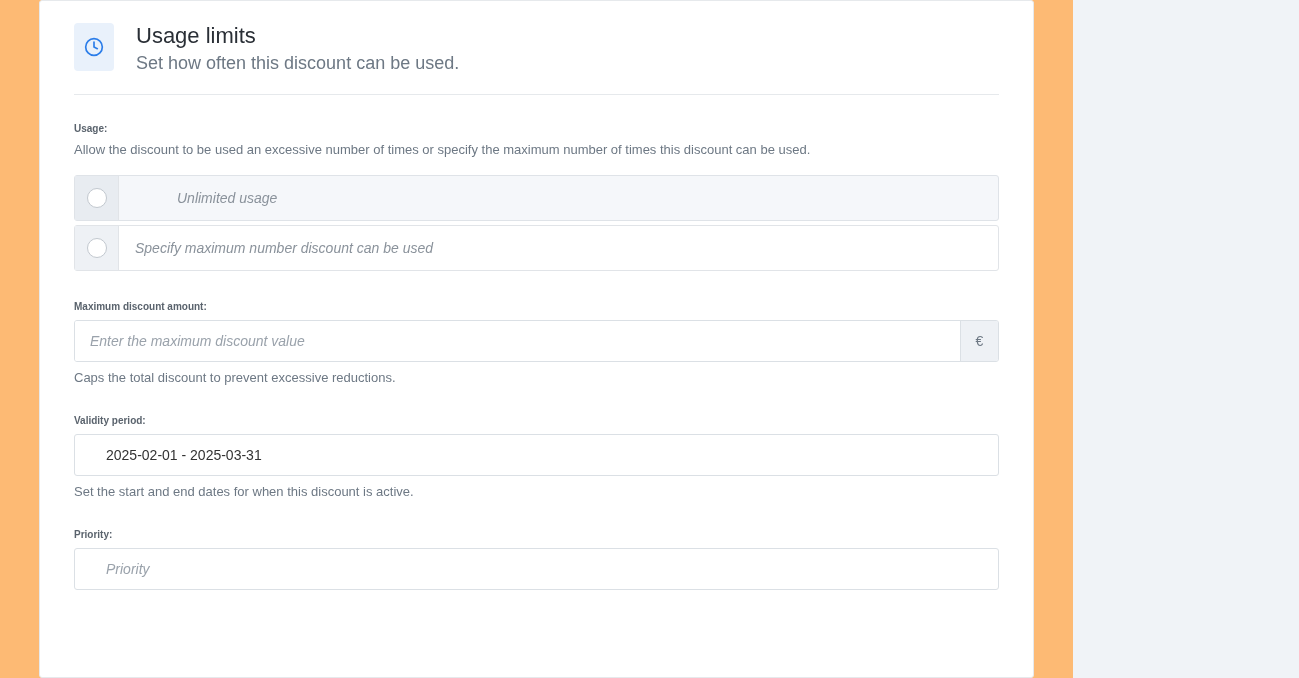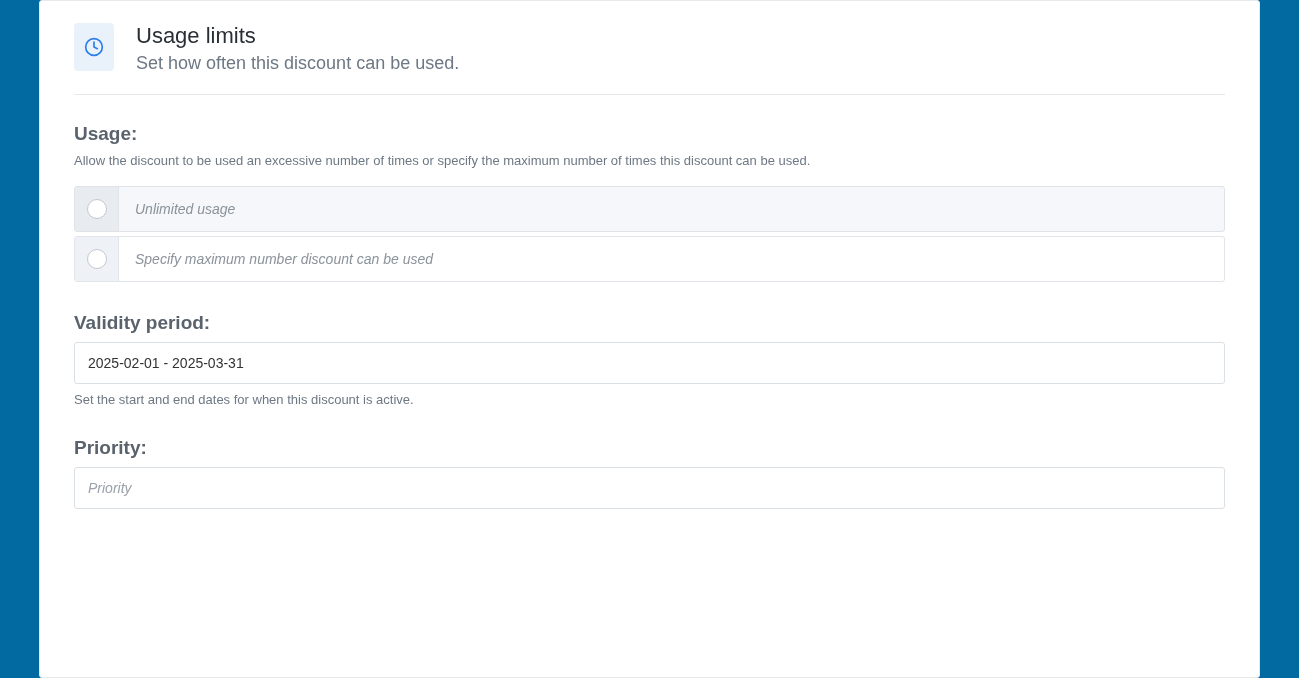--- a/index.html
+++ b/index.html
@@ -3,23 +3,23 @@
 <meta charset="utf-8">
 <style>
 * { box-sizing: border-box; margin: 0; padding: 0; }
 body {
   font-family: Arial, Helvetica, sans-serif;
   background: #f0f3f7;
   color: #333;
   font-size: 14px;
 }
 .page {
-  width: 1299px;
+  width: 1073px;
   min-height: 678px;
-  background: #0369a1;
+  background: #fdba74;
   padding: 0 39px;
 }
 .card {
   background: #fff;
   border: 1px solid #e6e9ec;
   border-radius: 3px;
   padding: 0 34px 30px 34px;
   min-height: 678px;
 }
 .section-header {
@@ -52,21 +52,21 @@
 }
 .divider {
   border: none;
   border-top: 1px solid #e6e9ec;
   margin-bottom: 28px;
 }
 .field-block {
   margin-bottom: 30px;
 }
 .field-title {
-  font-size: 19px;
+  font-size: 10px;
   font-weight: 700;
   color: #5a636d;
   margin-bottom: 8px;
 }
 .field-desc {
   font-size: 13px;
   color: #6d7884;
   margin-bottom: 18px;
 }
 .help-text {
@@ -79,20 +79,21 @@
   align-items: center;
   border: 1px solid #e1e4e8;
   border-radius: 3px;
   margin-bottom: 4px;
   background: #fff;
   cursor: pointer;
 }
 .radio-option.selected {
   background: #f5f7fa;
   border-color: #dfe3e8;
+  gap: 42px;
 }
 .radio-cell {
   width: 44px;
   height: 44px;
   background: #eef1f5;
   display: flex;
   align-items: center;
   justify-content: center;
   border-right: 1px solid #e1e4e8;
 }
@@ -137,21 +138,21 @@
   display: flex;
   align-items: center;
   justify-content: center;
   color: #6d7884;
   font-size: 14px;
 }
 .single-input {
   width: 100%;
   border: 1px solid #dbe0e5;
   border-radius: 3px;
-  padding: 12px 13px;
+  padding: 12px 31px;
   font-size: 14px;
   outline: none;
   color: #333;
 }
 .single-input::placeholder {
   font-style: italic;
   color: #9aa2ab;
 }
 .single-input.has-value {
   font-style: normal;
@@ -190,20 +191,28 @@
       </div>
 
       <div class="radio-option">
         <div class="radio-cell">
           <div class="radio-circle"></div>
         </div>
         <div class="radio-label">Specify maximum number discount can be used</div>
       </div>
     </div>
 
+    <div class="field-block">
+      <div class="field-title">Maximum discount amount:</div>
+      <div class="input-group">
+        <input type="text" placeholder="Enter the maximum discount value" style="">
+        <div class="input-suffix">€</div>
+      </div>
+      <div class="help-text">Caps the total discount to prevent excessive reductions.</div>
+    </div>
 
     <div class="field-block">
       <div class="field-title">Validity period:</div>
       <input type="text" class="single-input has-value" value="2025-02-01 - 2025-03-31" style="">
       <div class="help-text">Set the start and end dates for when this discount is active.</div>
     </div>
 
     <div class="field-block" style="margin-bottom:0;margin-top:21px;">
       <div class="field-title">Priority:</div>
       <input type="text" class="single-input" placeholder="Priority" style="">

